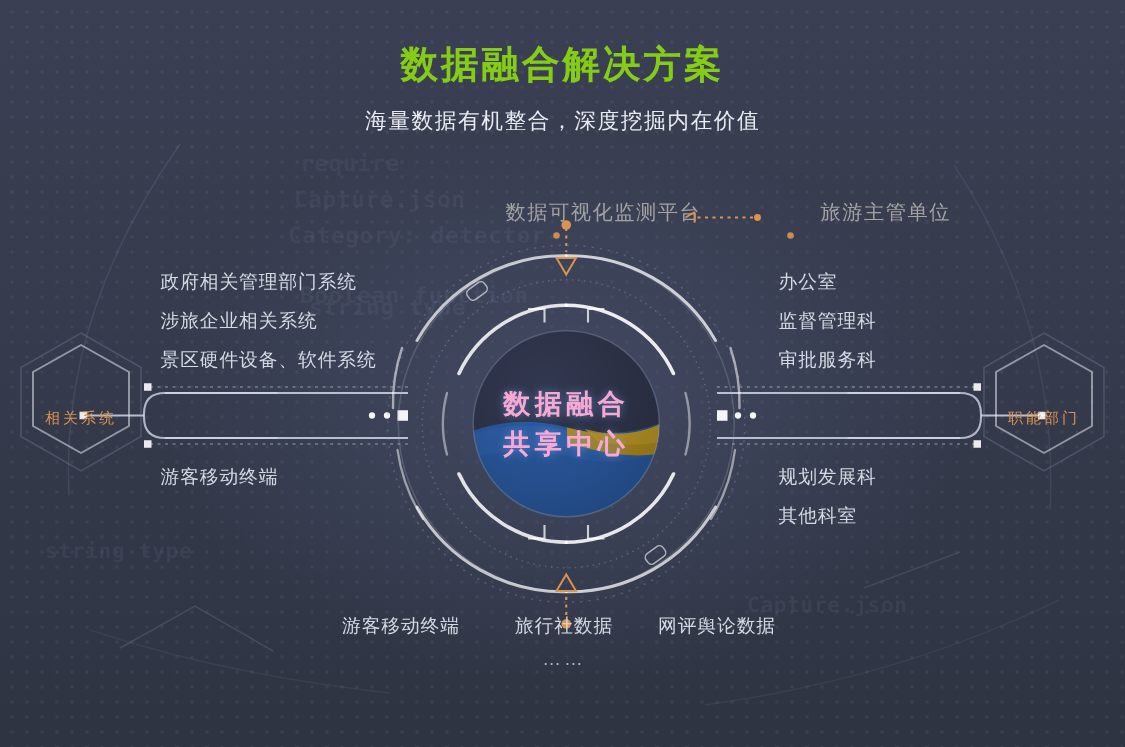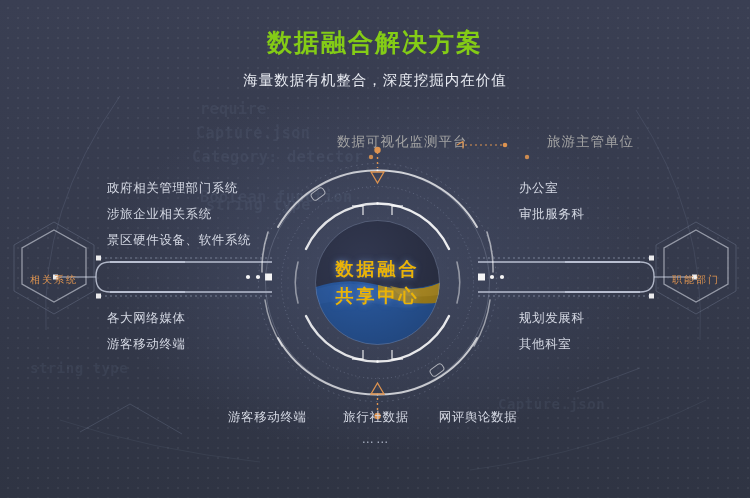--- a/index.html
+++ b/index.html
@@ -82,21 +82,21 @@
   }
 
   
   #center{position:absolute;left:255px;top:160px;width:245px;height:245px;}
   #centertext{
     position:absolute;left:0;top:0;width:245px;height:245px;
     display:flex;flex-direction:column;align-items:center;justify-content:center;
     pointer-events:none;
   }
   #centertext span{
-    font-size:18px;font-weight:bold;color:#eab308;letter-spacing:3px;line-height:27px;
+    font-size:18px;font-weight:bold;color:#f9a8d4;letter-spacing:3px;line-height:27px;
     text-shadow:0 0 6px rgba(120,160,230,.6);
   }
 
   
   #conn{position:absolute;left:0;top:0;width:750px;height:498px;pointer-events:none;}
 </style>
 </head>
 <body>
 
 <div id="stage">
@@ -231,25 +231,25 @@
     <line x1="17" y1="5" x2="54" y2="5" stroke="#dd9350" stroke-width="1.2" stroke-dasharray="2 3"></line>
     <circle cx="57" cy="5" r="2.3" fill="#dd9350"></circle>
   </svg>
 
   <div class="col" id="col-l-top">
     <div class="row">政府相关管理部门系统</div>
     <div class="row">涉旅企业相关系统</div>
     <div class="row">景区硬件设备、软件系统</div>
   </div>
   <div class="col" id="col-l-bot">
-    <div class="row">各大网络媒体</div>
     <div class="row">游客移动终端</div>
   </div>
   <div class="col" id="col-r-top">
     <div class="row">办公室</div>
+    <div class="row">监督管理科</div>
     <div class="row">审批服务科</div>
   </div>
   <div class="col" id="col-r-bot">
     <div class="row">规划发展科</div>
     <div class="row">其他科室</div>
   </div>
 
   <div id="bottomgrid">
     <div class="brow">
       <span class="cell c1">游客移动终端</span>

